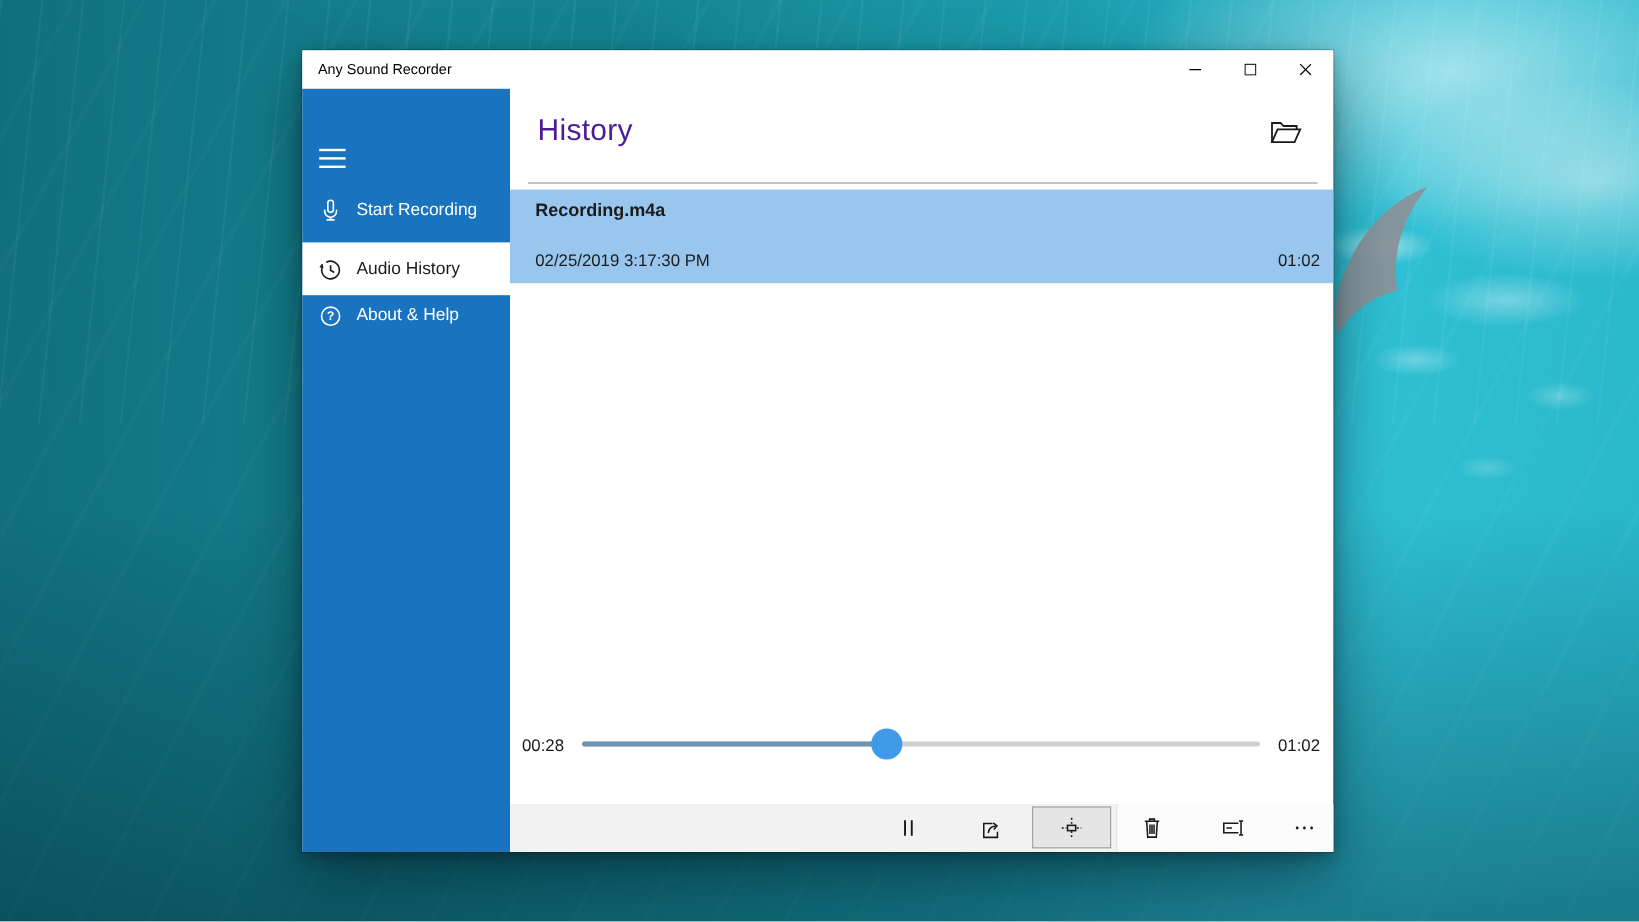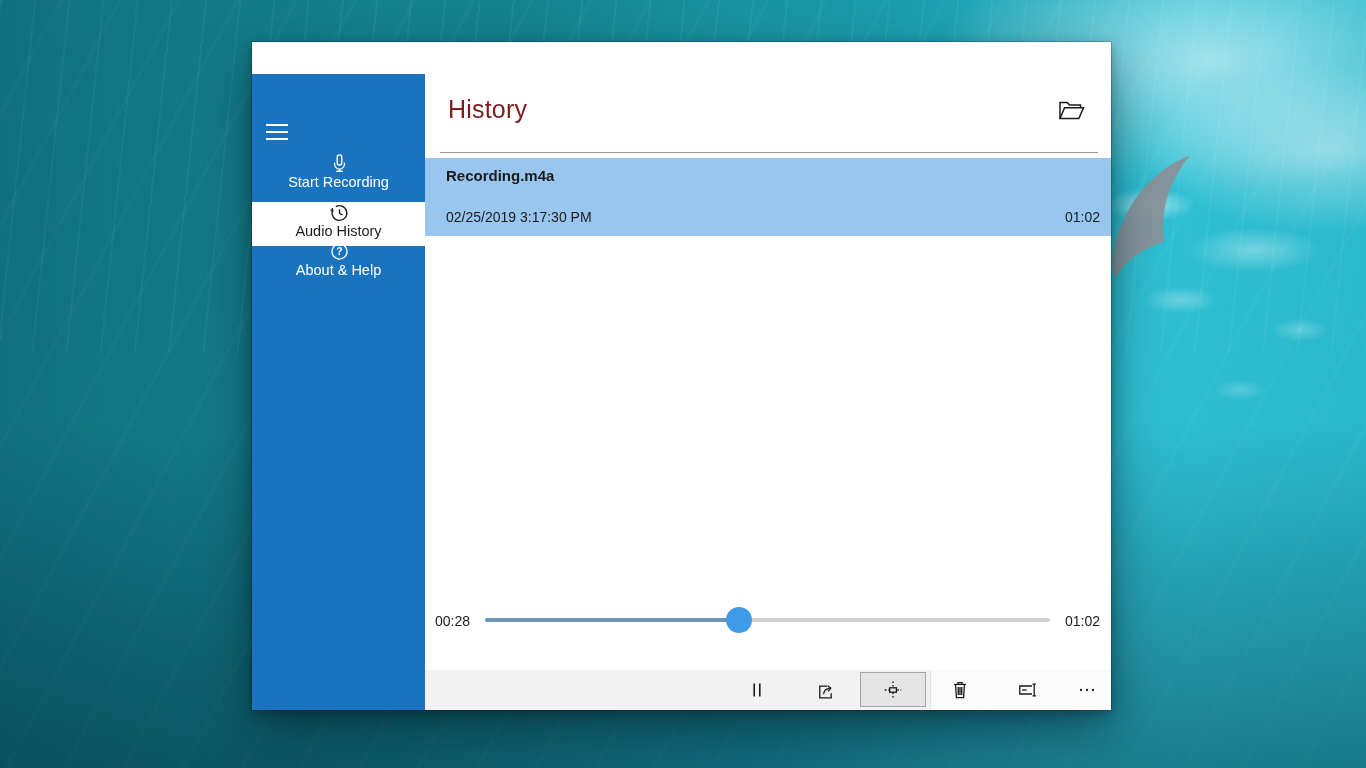--- a/index.html
+++ b/index.html
@@ -33,28 +33,28 @@
   .titlebar{position:absolute;left:0;top:0;right:0;height:32px;background:#fff;display:flex;align-items:center;}
   .title-text{font-size:12px;color:#000;padding-left:13px;}
   .caption-buttons{margin-left:auto;display:flex;height:32px;}
   .caption-btn{width:46px;height:32px;display:flex;align-items:center;justify-content:center;background:transparent;border:none;padding:0;cursor:default;}
   .caption-btn svg{stroke:#000;stroke-width:1;fill:none;}
 
   
   .sidebar{position:absolute;left:0;top:32px;width:173px;bottom:0;background:#1973be;}
   .hamburger{position:absolute;left:0;top:31px;width:48px;height:48px;background:transparent;border:none;padding:0;}
   .hamburger span{display:block;width:22px;height:2px;background:#fff;margin:5px 0 0 14px;}
-  .nav-item{position:absolute;left:0;width:173px;height:44px;display:flex;align-items:center;color:#fff;font-size:14.5px;flex-direction:column;}
+  .nav-item{position:absolute;left:0;width:173px;height:44px;display:flex;align-items:center;color:#fff;font-size:14.5px;}
   .nav-item svg{stroke:currentColor;fill:none;stroke-width:1.3;flex:0 0 auto;margin-left:13px;margin-right:11px;}
   .nav-item.selected{background:#fff;color:#1b1b1b;}
   .nav-start{top:79px;} .nav-history{top:128px;} .nav-about{top:167px;}
 
   
   .content{position:absolute;left:173px;top:32px;right:0;bottom:0;background:#fff;}
-  .page-title{position:absolute;left:23px;top:21px;font-size:25px;font-weight:300;color:#7f1d1d;letter-spacing:.2px;}
+  .page-title{position:absolute;left:23px;top:21px;font-size:25px;font-weight:300;color:#4c1d95;letter-spacing:.2px;}
   .folder-btn{position:absolute;right:20px;top:20px;width:40px;height:32px;background:transparent;border:none;padding:0;display:flex;align-items:center;justify-content:center;}
   .folder-btn svg{stroke:#1a1a1a;fill:none;stroke-width:1.5;}
   .divider{position:absolute;left:15px;right:13px;top:78px;height:1px;background:#9b9b9b;}
 
   .recording-row{position:absolute;left:0;right:0;top:84px;height:78px;background:#99c6ee;color:#1b1b1b;}
   .rec-name{position:absolute;left:21px;top:9px;font-size:15px;font-weight:700;}
   .rec-date{position:absolute;left:21px;bottom:11px;font-size:14px;}
   .rec-duration{position:absolute;right:11px;bottom:11px;font-size:14px;}
 
   
@@ -82,20 +82,41 @@
   <div class="wp-waves"></div>
   <div class="wp-rays"></div>
   <div class="wp-sparkle"></div>
   <svg class="fin" viewBox="0 0 104 122">
     <path d="M96 2 C58 12 30 40 13 80 C8 94 6 105 9 116 C24 97 41 89 62 85 C60 56 72 26 96 2 Z" fill="#8a939b" opacity="0.95"></path>
   </svg>
   <div class="wp-dark"></div>
 
   <div class="window">
 
+    <div class="titlebar">
+      <span class="title-text">Any Sound Recorder</span>
+      <div class="caption-buttons">
+        <button class="caption-btn">
+          <svg width="10" height="10" viewBox="0 0 10 10">
+              <line x1="0" y1="5" x2="10" y2="5"></line>
+            </svg>
+        </button>
+        <button class="caption-btn">
+          <svg width="10" height="10" viewBox="0 0 10 10">
+              <rect x="0.5" y="0.5" width="9" height="9"></rect>
+            </svg>
+        </button>
+        <button class="caption-btn">
+          <svg width="10" height="10" viewBox="0 0 10 10">
+              <line x1="0.5" y1="0.5" x2="9.5" y2="9.5"></line>
+              <line x1="9.5" y1="0.5" x2="0.5" y2="9.5"></line>
+            </svg>
+        </button>
+      </div>
+    </div>
 
     <div class="sidebar">
       <button class="hamburger">
         <span></span>
           <span></span>
           <span></span>
       </button>
 
       <div class="nav-item nav-start">
         <svg width="21" height="21" viewBox="0 0 20 20">

